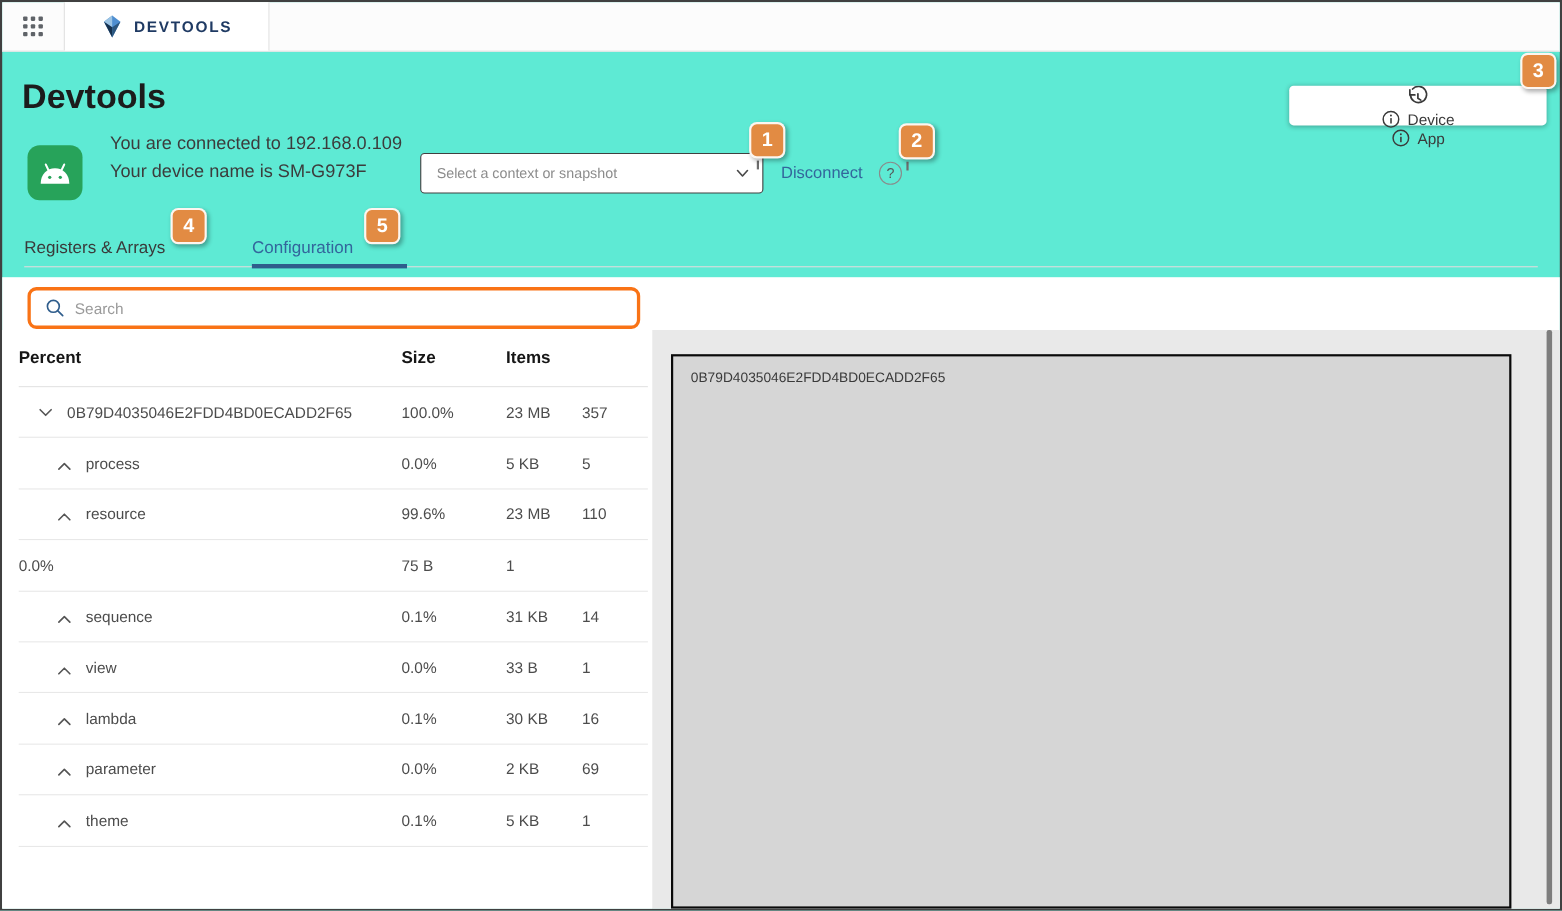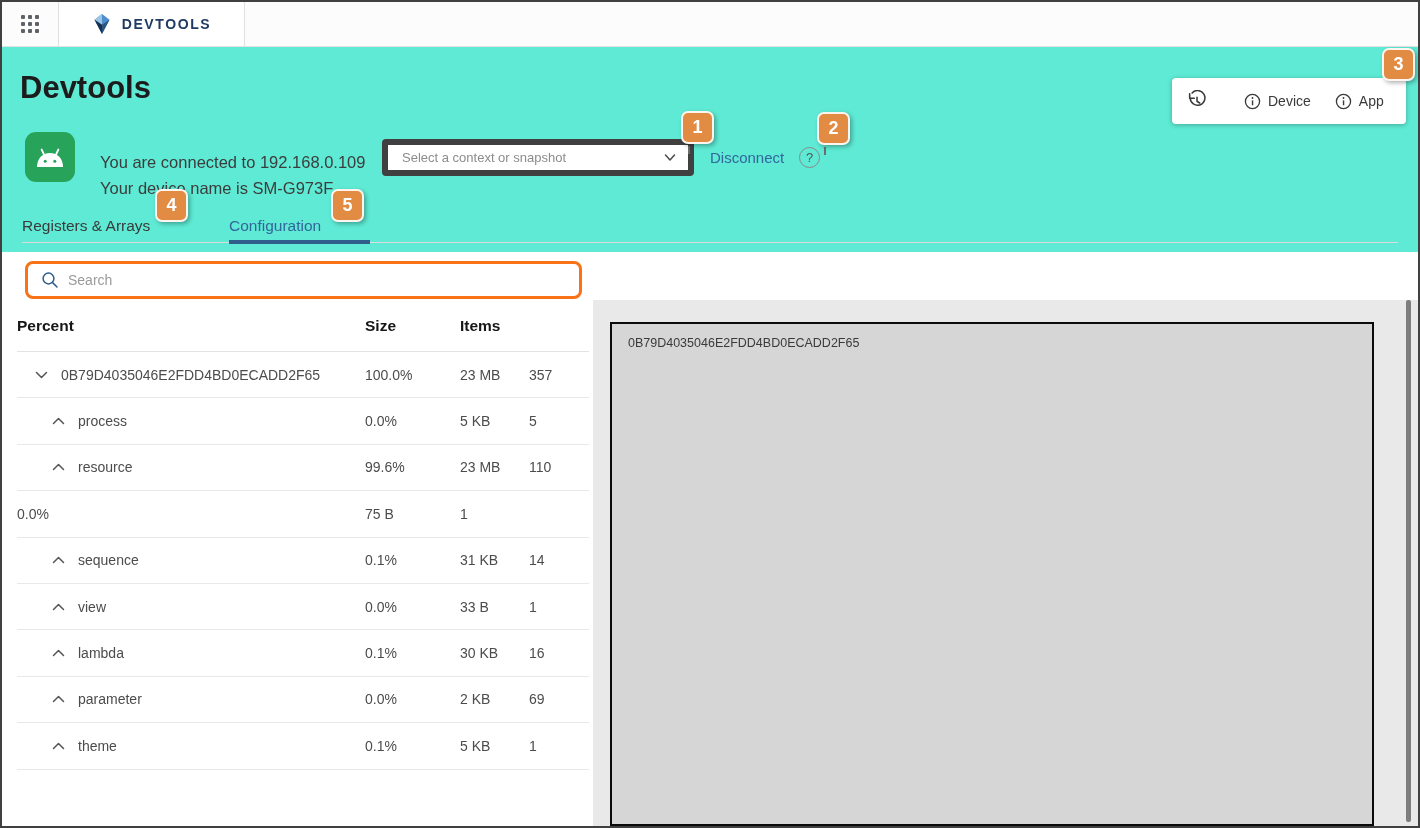--- a/index.html
+++ b/index.html
@@ -11,33 +11,33 @@
   .topbar { position:absolute; left:2px; top:2px; right:2px; height:45px; background:#fcfcfc;
             border-bottom:1px solid #e1e1e1; display:flex; align-items:stretch; }
   .grid-btn { width:56px; display:flex; align-items:center; justify-content:center; cursor:pointer; }
   .logo-tab { width:187px; border-left:1px solid #e1e1e1; border-right:1px solid #e1e1e1;
               background:#fff; display:flex; align-items:center; justify-content:center; gap:10px; cursor:pointer; }
   .logo-text { font-size:14px; font-weight:700; letter-spacing:1.6px; color:#1f3a63; }
 
   
   .page-title { position:absolute; left:20px; top:70px; font-size:31px; font-weight:700; color:#1c1c1c; }
 
-  .toolbar-card { position:absolute; left:1172px; top:78px; width:234px; height:46px; background:#fff;
+  .toolbar-card { position:absolute; left:1172px; top:78px; width:234px; height:36px; background:#fff;
                   border-radius:4px; box-shadow:0 1px 5px rgba(0,0,0,.28); display:flex; align-items:center;
-                  padding:0 14px; gap:0; }
+                  padding:0 14px; gap:0;flex-direction:column; }
   .hist-btn { display:flex; align-items:center; justify-content:center; width:28px; cursor:pointer; }
   .tb-divider { width:2px; height:20px; background:#c0584a; margin:0 14px 0 10px; }
   .tb-btn { display:flex; align-items:center; gap:7px; font-size:14px; color:#3a3a3a; cursor:pointer; padding:0 12px; }
 
   
   .android-badge { position:absolute; left:25px; top:132px; width:50px; height:50px; border-radius:11px;
                    background:#27a35a; display:flex; align-items:center; justify-content:center; }
-  .conn-text { position:absolute; left:100px; top:150px; font-size:16.5px; line-height:25.5px; color:#3c3c3c; }
+  .conn-text { position:absolute; left:100px; top:118px; font-size:16.5px; line-height:25.5px; color:#3c3c3c; }
   .ctx-select { position:absolute; left:382px; top:139px; width:312px; height:37px; background:#fff;
-                border:6px solid #404040; border-radius:4px; display:flex; align-items:center;
+                border:1px solid #404040; border-radius:4px; display:flex; align-items:center;
                 padding:0 12px 0 14px; cursor:pointer; }
   .ctx-select .ph { flex:1; font-size:13px; color:#8c8c8c; }
   .disconnect { position:absolute; left:710px; top:149px; font-size:15px; color:#33669c; cursor:pointer; }
   .help-circ { position:absolute; left:799px; top:147px; width:21px; height:21px; border:1.5px solid #8a8a8a;
                border-radius:50%; display:flex; align-items:center; justify-content:center;
                font-size:13px; color:#555; cursor:pointer; }
 
   
   .badge { position:absolute; width:33px; height:33px; background:#e28b43; border:2px solid rgba(255,255,255,.92);
            border-radius:7px; color:#fff; font-size:18px; font-weight:700; display:flex; align-items:center;
@@ -60,21 +60,21 @@
   .search-box input::placeholder { color:#9a9a9a; }
 
   .left-col { position:absolute; left:0; top:48px; width:591px; bottom:0; background:#fff; overflow:hidden; }
   .thead, .trow { display:grid; grid-template-columns:348px 95px 69px 1fr; align-items:center;
                   margin-left:15px; width:572px; }
   .thead { height:52px; border-bottom:1px solid #e3e3e3; font-size:15.5px; font-weight:700; color:#161616; }
   .thead .c-name { padding-left:25px; }
   .trow { height:46.4px; border-bottom:1px solid #e8e8e8; font-size:14px; color:#4c4c4c; cursor:pointer; }
   .c-name { display:flex; align-items:center; gap:13px; }
   .lvl0 .c-name { padding-left:18px; }
-  .lvl1 .c-name { padding-left:35px; }
+  .lvl1 .c-name { padding-left:35px;align-items:flex-end; }
   .chev { display:flex; align-items:center; cursor:pointer; }
 
   .right-panel { position:absolute; left:591px; right:0; top:48px; bottom:0; background:#e9e9e9; }
   .detail-box { position:absolute; left:17px; top:22px; right:44px; bottom:0; border:2px solid #0a0a0a;
                 background:#d6d6d6; padding:12px 16px; font-size:12.5px; color:#3a3a3a; }
   .vscroll { position:absolute; right:7px; top:0; bottom:4px; width:5px; background:#7d7d7d; border-radius:2px; cursor:pointer; }
 </style>
 </head>
 <body>
 

